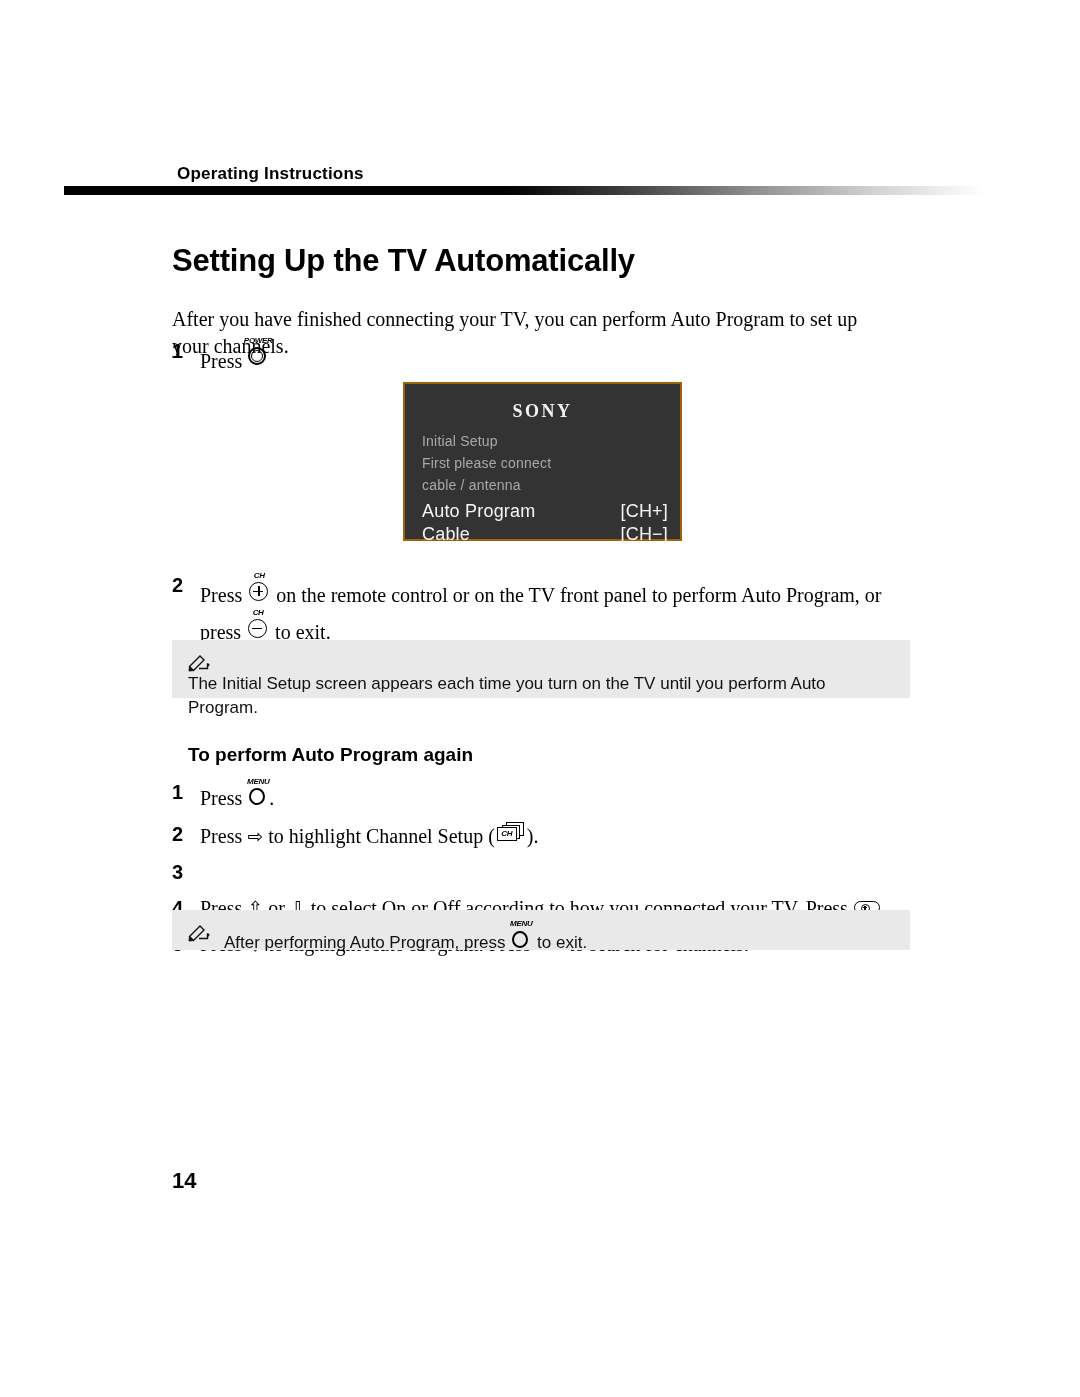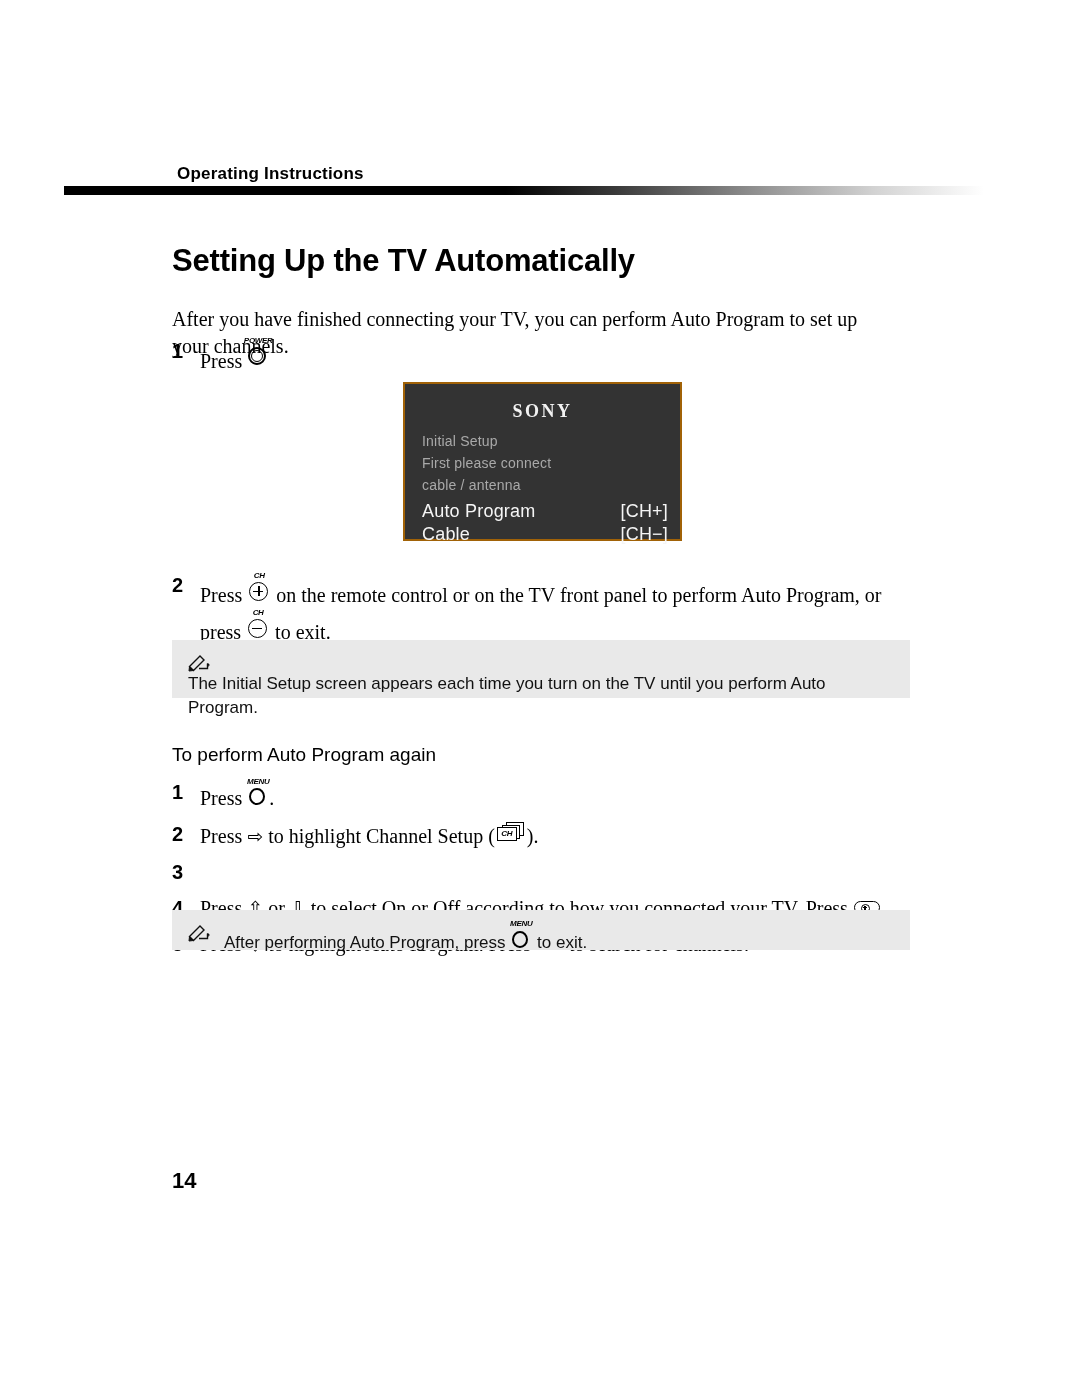--- a/index.html
+++ b/index.html
@@ -368,21 +368,21 @@
       <path d="M1.5 12.5 L12 2 L16 6 L5.5 16.5 Z" fill="none" stroke="#111" stroke-width="1.4"></path>
       <path d="M1.5 12.5 L5.5 16.5 L1 17 Z" fill="#111" stroke="#111" stroke-width="1"></path>
       <path d="M11 14.5 L19.5 14.5 L19.5 9.5" fill="none" stroke="#111" stroke-width="1.4"></path>
       <path d="M19.5 9.5 L21 11 L19.5 12.5" fill="none" stroke="#111" stroke-width="1.2"></path>
     </svg>
   </span>
   <span class="note-txt">The Initial Setup screen appears each time you turn on the TV until you perform Auto Program.</span>
 </div>
 
 <div class="sub-steps">
-  <h2 style="font-family:'Liberation Sans',sans-serif;font-weight:normal;font-size:19px;margin:0 0 13px 0;">To perform Auto Program again</h2>
+  <h2 style="font-family:'Liberation Sans',sans-serif;font-weight:bold;font-size:19px;margin:0 0 13px 16px;">To perform Auto Program again</h2>
 
   <div class="step">
     <span class="num">1</span>
     <span class="txt">
       <span>Press</span>
       <span class="key key-oval key-menu">
         <span class="key-cap cap" style="top:-1px">MENU</span>
         <span class="ring"></span>
       </span><span>.</span>
     </span>

